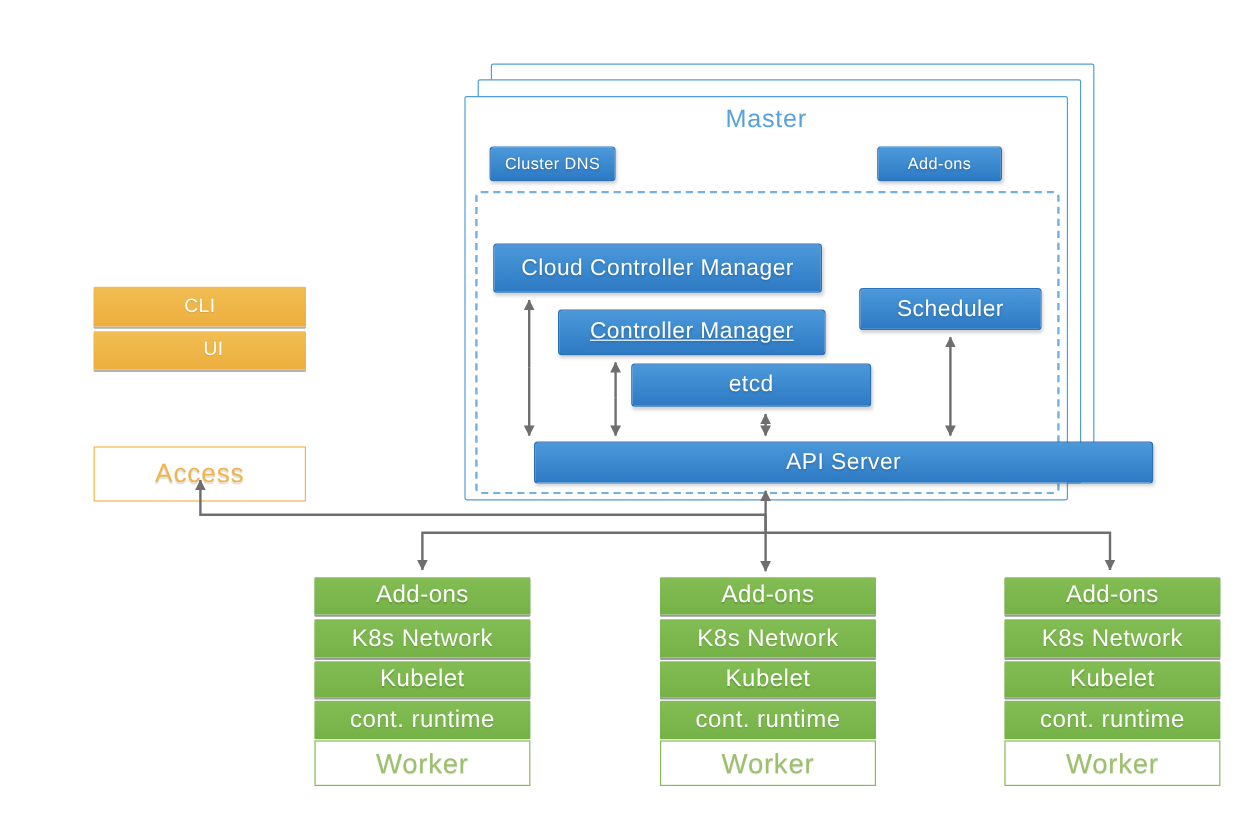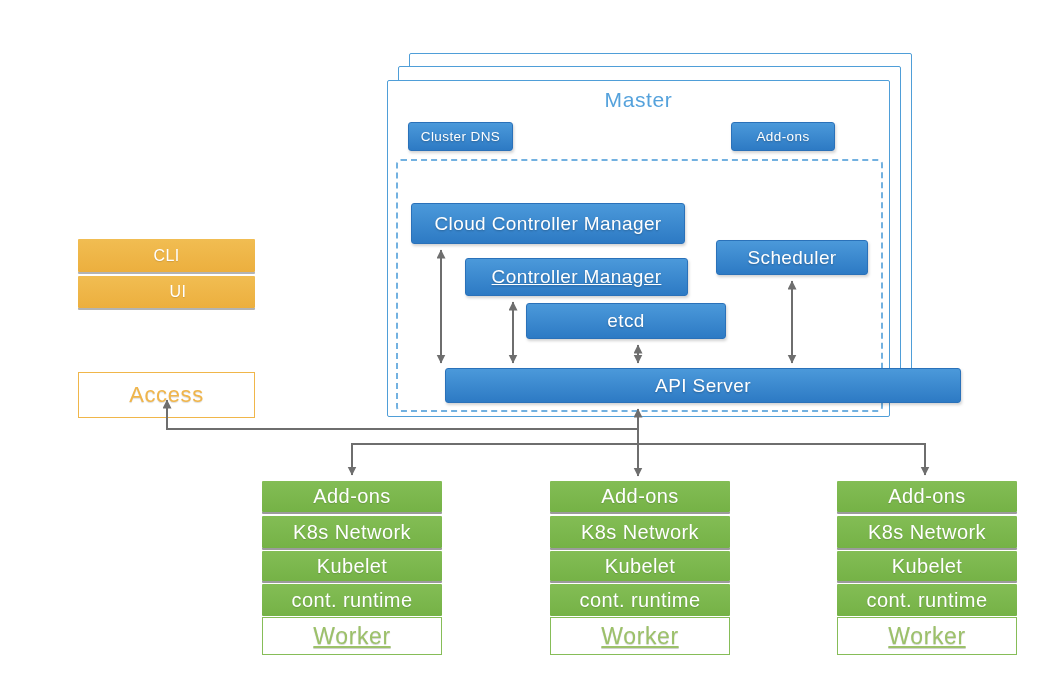--- a/index.html
+++ b/index.html
@@ -57,21 +57,20 @@
     color:#ffffff;font-size:20px;letter-spacing:.4px;
     display:flex;align-items:center;justify-content:center;
     text-shadow:0 1px 1px rgba(0,0,0,.15);border-radius:1px;
   }
   .green-sep{box-shadow:0 2px 0 #9b9b9b;}
   .worker-box{
     background:#ffffff;border:1.5px solid #86bd58;
     color:#9cc169;font-size:23px;letter-spacing:.6px;
     display:flex;align-items:center;justify-content:center;
     text-shadow:0 1px 1px rgba(0,0,0,.18);
-    text-decoration:underline;
   }
 
   svg.connectors{position:absolute;left:0;top:0;pointer-events:none;}
 </style>
 </head>
 <body>
 
 <div id="canvas">
 
   <div class="abs master-layer" style="left:409px;top:53px;width:503px;height:337px;"></div>

